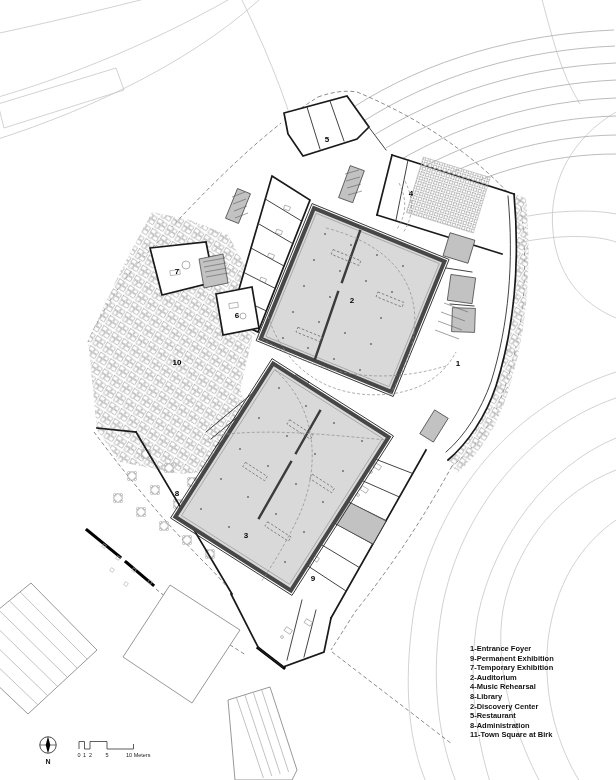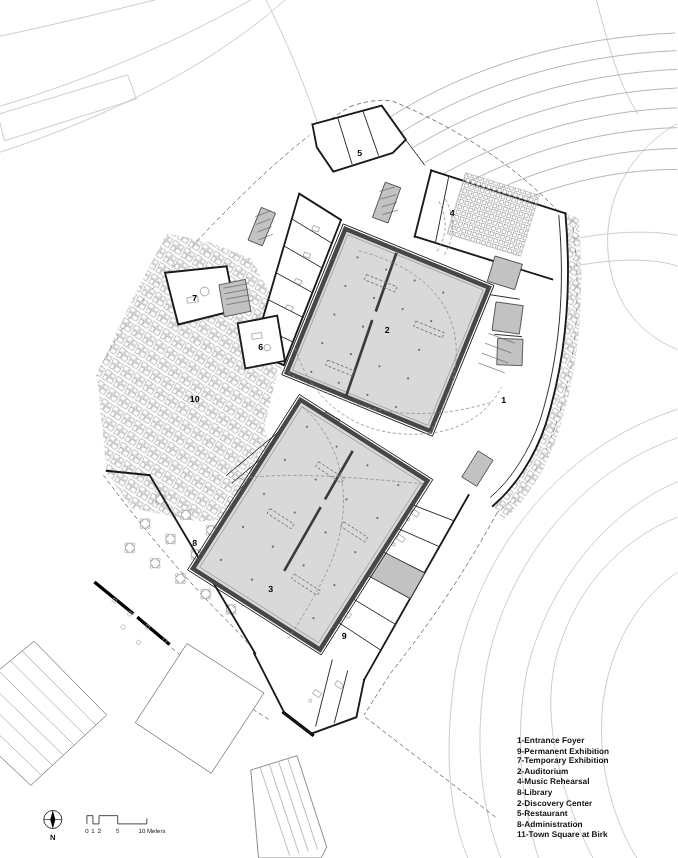--- a/index.html
+++ b/index.html
@@ -30,21 +30,21 @@
   .shrub{fill:none;stroke:#b0b0b0;stroke-width:0.6;}
   .furn{fill:none;stroke:#7a7a7a;stroke-width:0.5;}
   .nb{fill:#fff;stroke:#8c8c8c;stroke-width:0.9;}
   .nb-l{fill:none;stroke:#a8a8a8;stroke-width:0.7;}
   .cob{fill:url(#cobble);stroke:none;}
   .lbl{font:bold 8px "Liberation Sans",sans-serif;fill:#000;text-anchor:middle;}
   .slbl{font:5.5px "Liberation Sans",sans-serif;fill:#222;text-anchor:middle;}
   .slbl-l{font:5.5px "Liberation Sans",sans-serif;fill:#222;text-anchor:start;}
   .nlbl{font:bold 7px "Liberation Sans",sans-serif;fill:#111;text-anchor:middle;}
   .scale-line{fill:none;stroke:#333;stroke-width:0.8;}
-  .legend{position:absolute;left:470px;top:668px;width:120px;
+  .legend{position:absolute;left:470px;top:644px;width:120px;
           font:bold 7.5px/9.6px "Liberation Sans",sans-serif;color:var(--text,#111);}
 </style>
 </head>
 <body>
 
 <div id="stage">
 <svg width="616" height="780" viewBox="0 0 616 780">
   <defs>
     <pattern id="cobble" width="12" height="12" patternUnits="userSpaceOnUse" patternTransform="rotate(33)">
       <rect x="0.6" y="0.6" width="4.6" height="3.8" fill="#fff" stroke="#9c9c9c" stroke-width="0.55"></rect>

